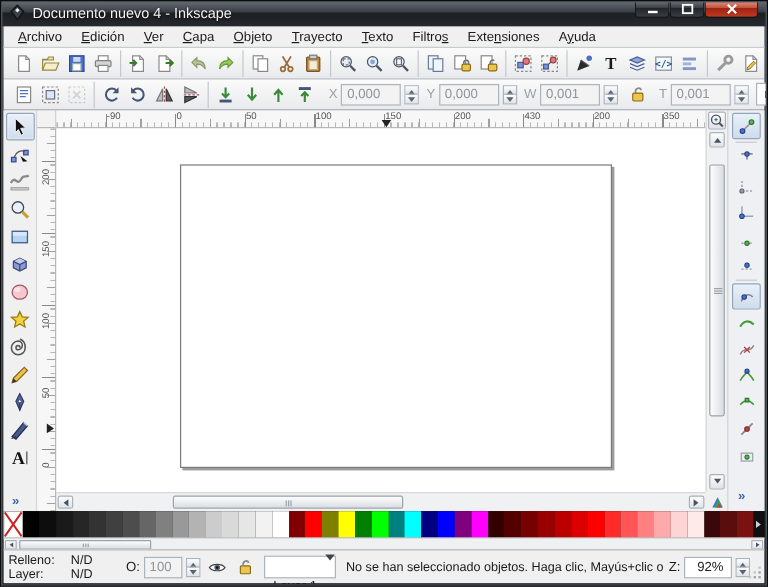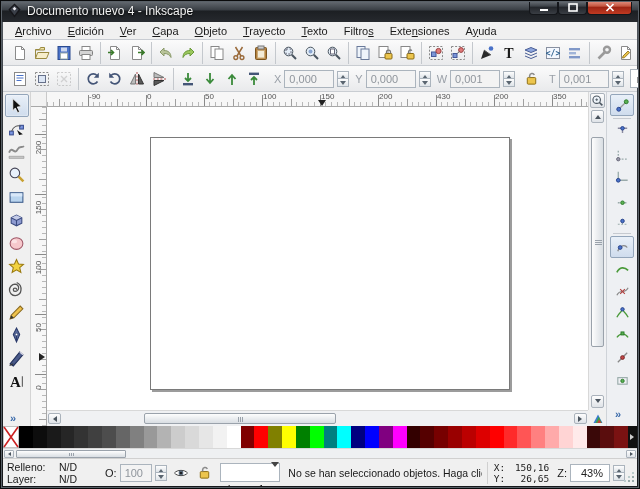--- a/index.html
+++ b/index.html
@@ -944,27 +944,23 @@
       <svg viewBox="0 0 16 16" width="15" height="15">
           <rect x="3.5" y="7" width="9" height="7" rx="1" fill="#ecc54e" stroke="#8a6a10"></rect>
           <path d="M6 7V5.2A2.6 2.6 0 0 1 11 4.3" fill="none" stroke="#8a8a8a" stroke-width="1.6"></path>
         </svg>
     </span>
     <span class="layer-combo">
       <span class="ctext">Layer 1</span>
       <span class="carrow"></span>
     </span>
     <div class="sb-msg">No se han seleccionado objetos. Haga clic, Mayús+clic o arrastr</div>
-    <div class="coords">
-      <div><span>X:</span><span class="cv">150,16</span></div>
-      <div><span>Y:</span><span class="cv">26,65</span></div>
-    </div>
     <span class="z-lab">Z:</span>
     <span class="entry z-entry">
-      <span class="val">43%</span>
+      <span class="val">92%</span>
     </span>
     <span class="spin">
         <i class="up"></i>
         <i class="dn"></i>
       </span>
     <div class="grip"></div>
   </div>
 
   <div class="frame-edge"></div>
 </div>

